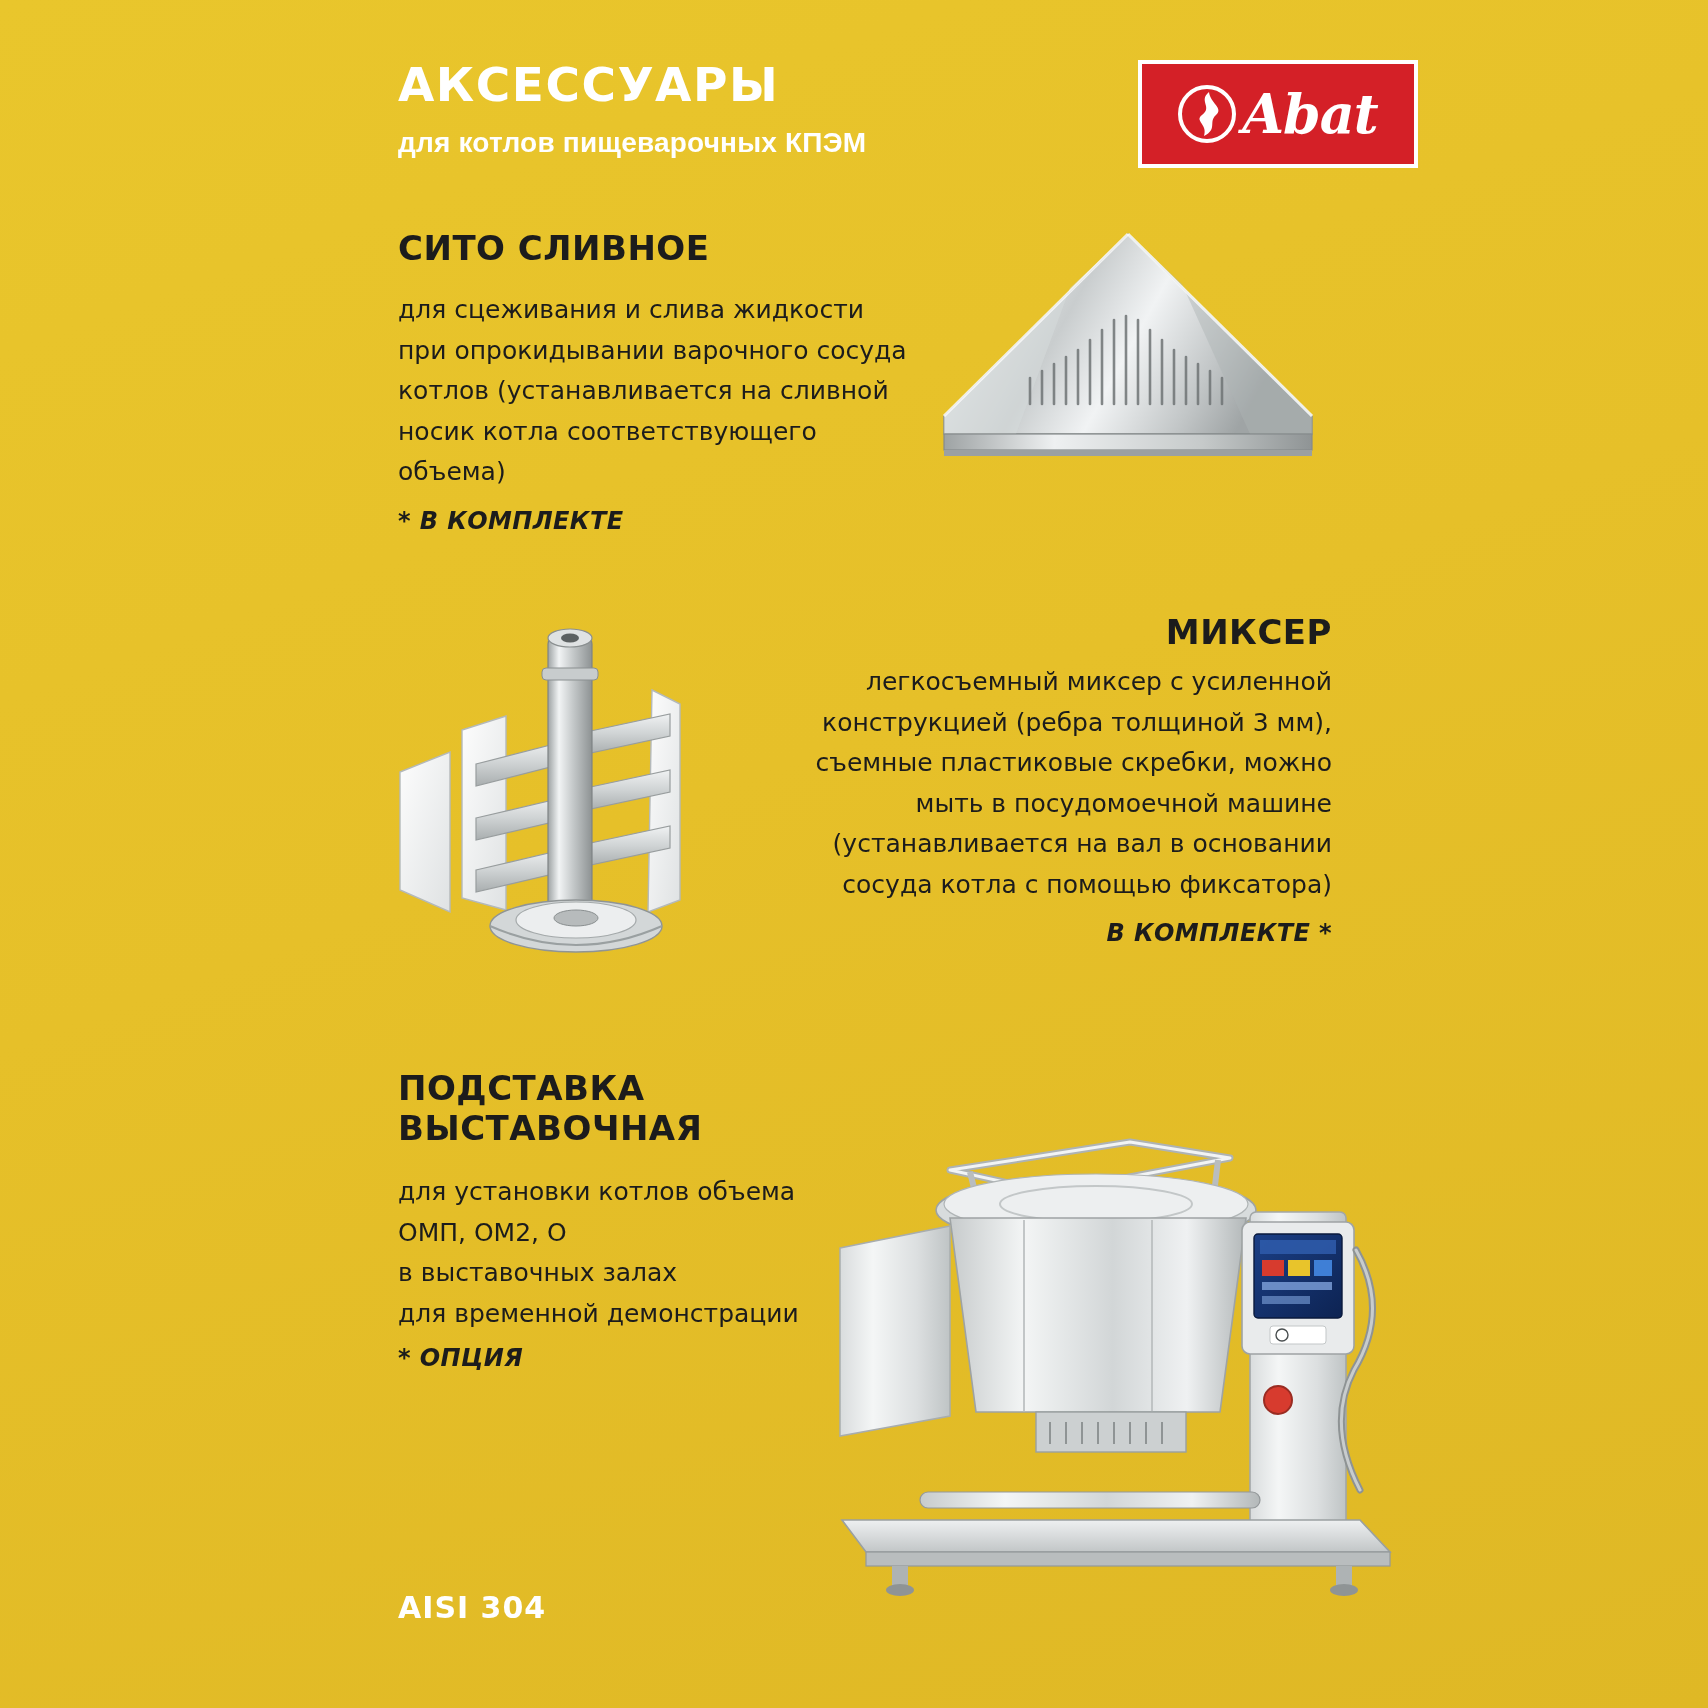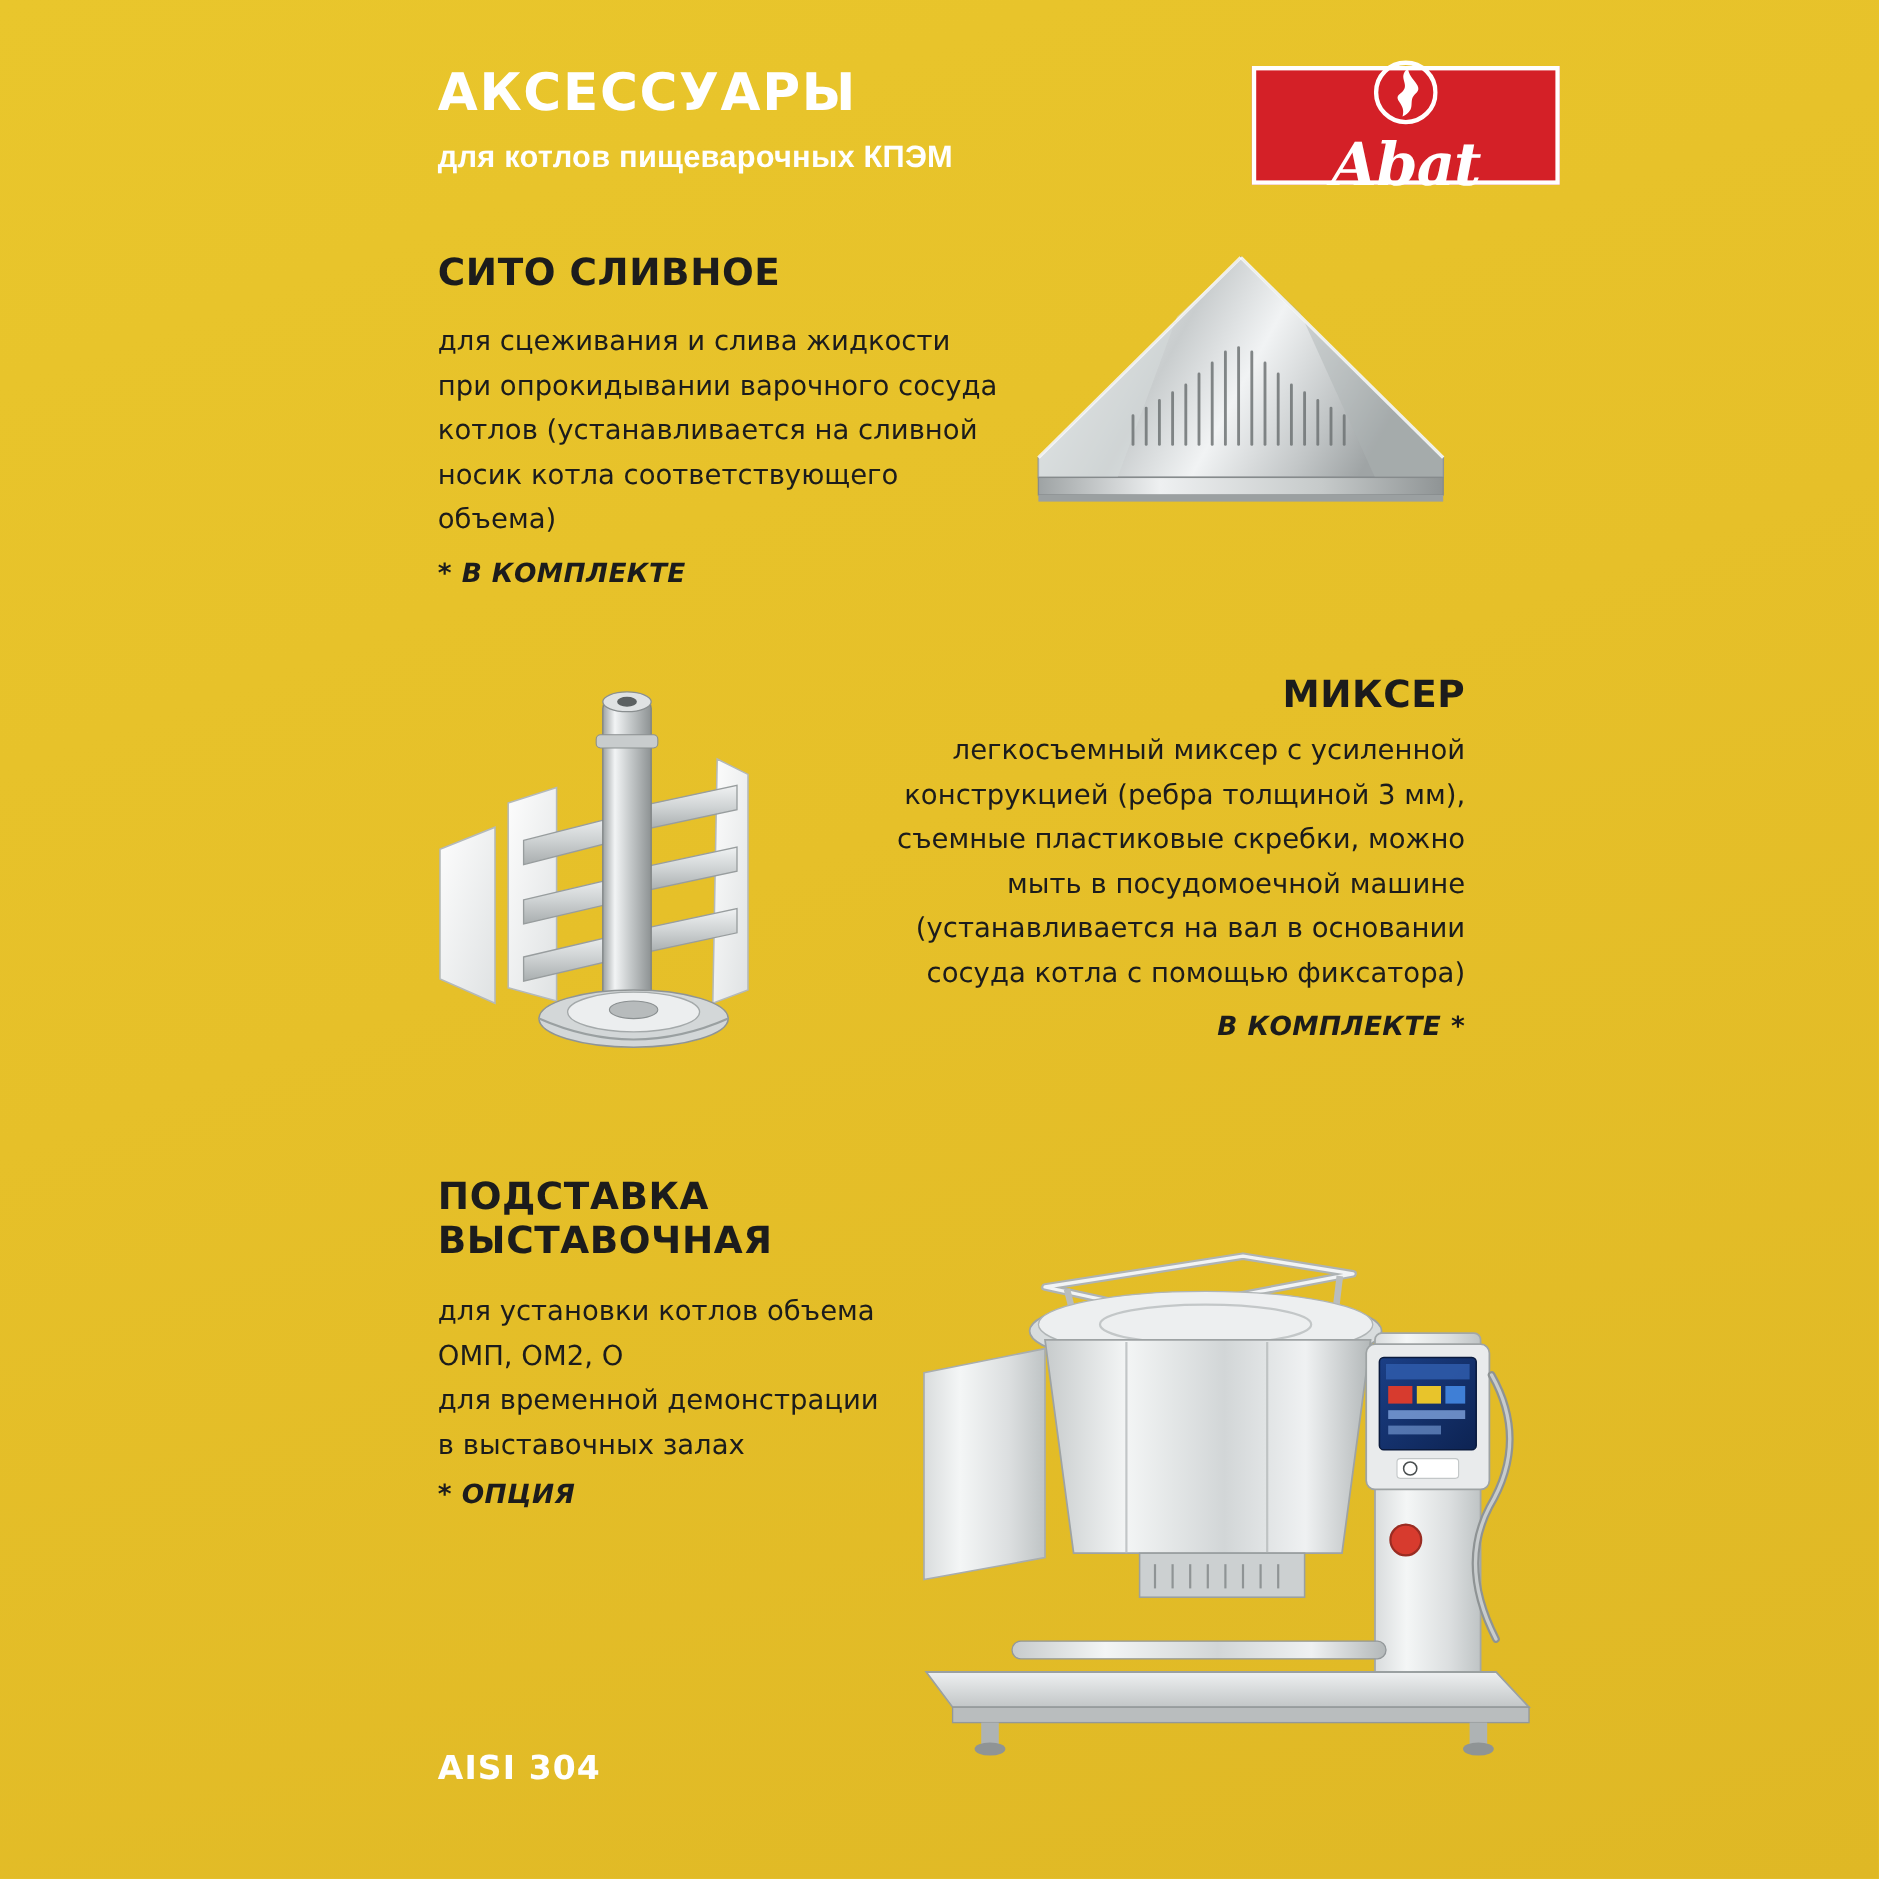--- a/index.html
+++ b/index.html
@@ -57,21 +57,20 @@
     border: 4px solid #ffffff;
     box-sizing: border-box;
     display: flex;
     align-items: center;
     justify-content: center;
   }
   .logo-inner {
     display: flex;
     align-items: center;
     gap: 6px;
-    flex-direction: column;
   }
   .logo-mark {
     width: 58px;
     height: 64px;
     position: relative;
   }
   .logo-text {
     font-family: "DejaVu Serif", serif;
     font-weight: bold;
     font-style: italic;
@@ -307,22 +306,22 @@
       <ellipse cx="196" cy="308" rx="60" ry="18" fill="#eceeef" stroke="#a4a9aa" stroke-width="1.2"></ellipse>
       <ellipse cx="196" cy="306" rx="22" ry="8" fill="#b7bbbc" stroke="#8a8f90" stroke-width="1"></ellipse>
       <path d="M110 314 q 86 38 172 0" fill="none" stroke="#9aa0a1" stroke-width="2"></path>
     </svg>
   </div>
 
   <div class="sec3-text">
     <div class="sec-head">ПОДСТАВКА ВЫСТАВОЧНАЯ</div>
     <div class="body-text sec3-body">для установки котлов объема</div>
     <div class="body-text">ОМП, ОМ2, О</div>
+    <div class="body-text">в выставочных залах</div>
     <div class="body-text">для временной демонстрации</div>
-    <div class="body-text">в выставочных залах</div>
     <div class="note sec3-note">* ОПЦИЯ</div>
   </div>
 
   <div class="stand-wrap">
     <svg width="620" height="500" viewBox="0 0 620 500">
       <defs>
         <linearGradient id="panel" x1="0" y1="0" x2="1" y2="0">
           <stop offset="0%" stop-color="#d9dcdd"></stop>
           <stop offset="30%" stop-color="#f4f6f6"></stop>
           <stop offset="70%" stop-color="#dcdfe0"></stop>

